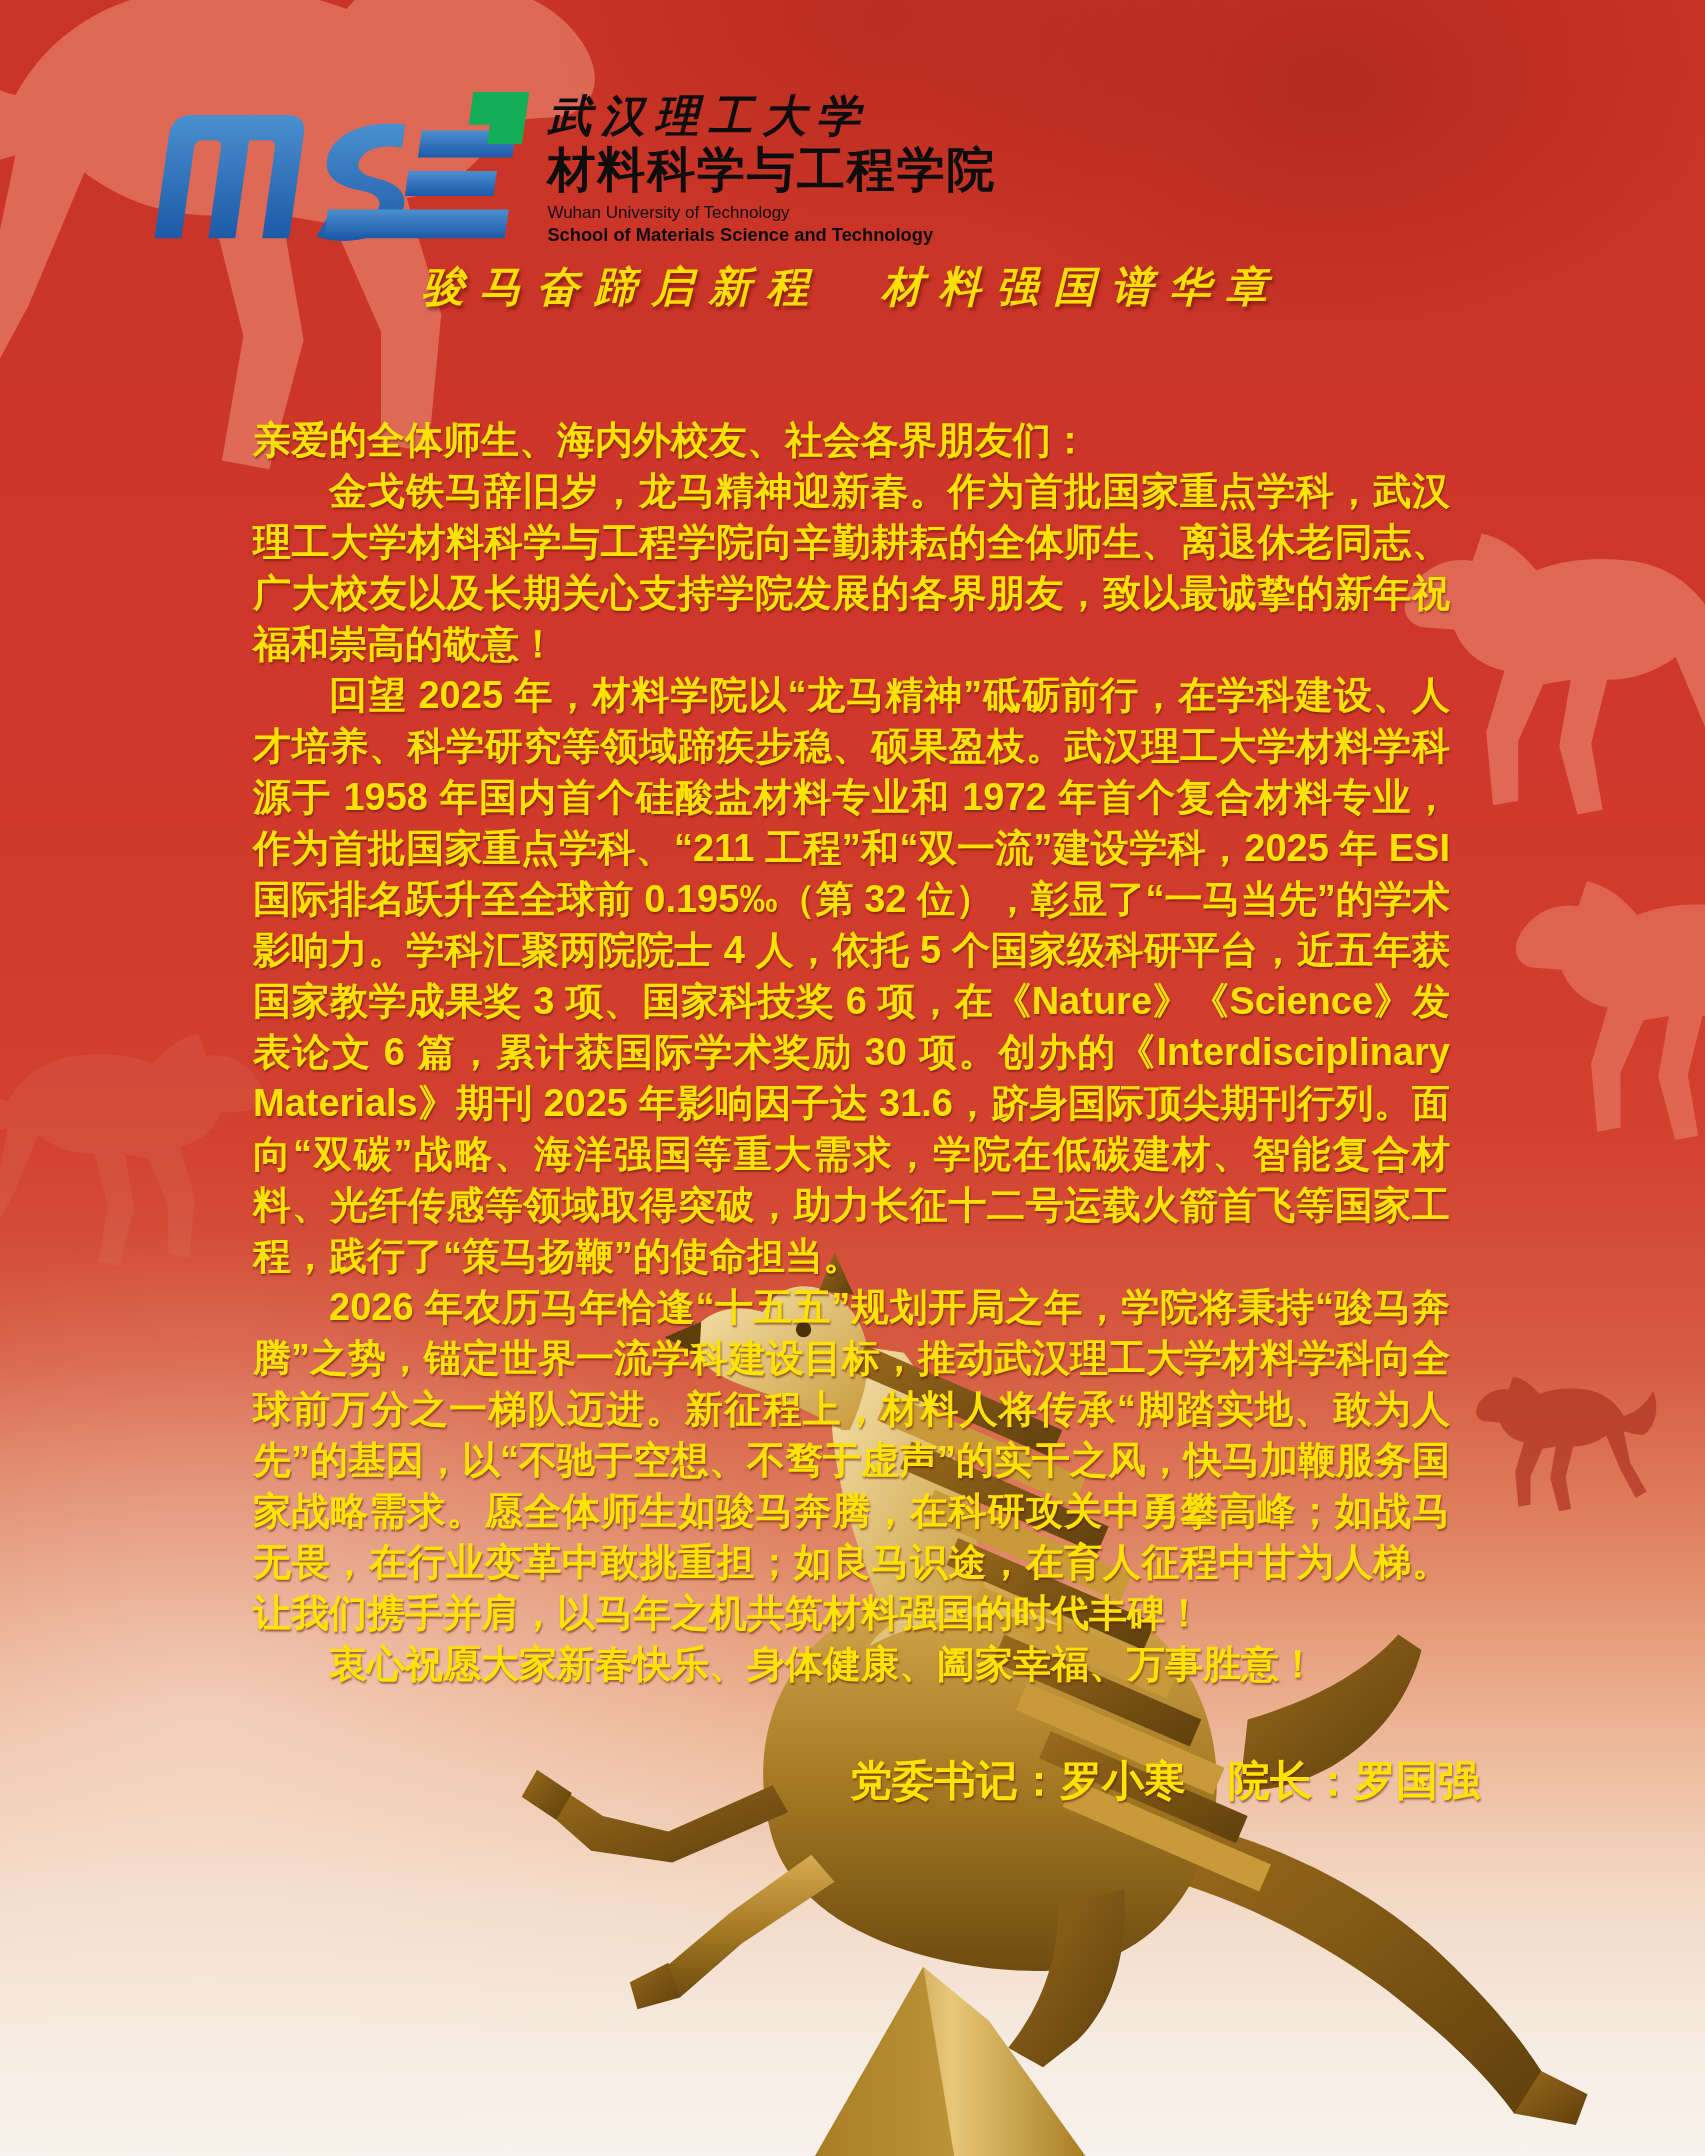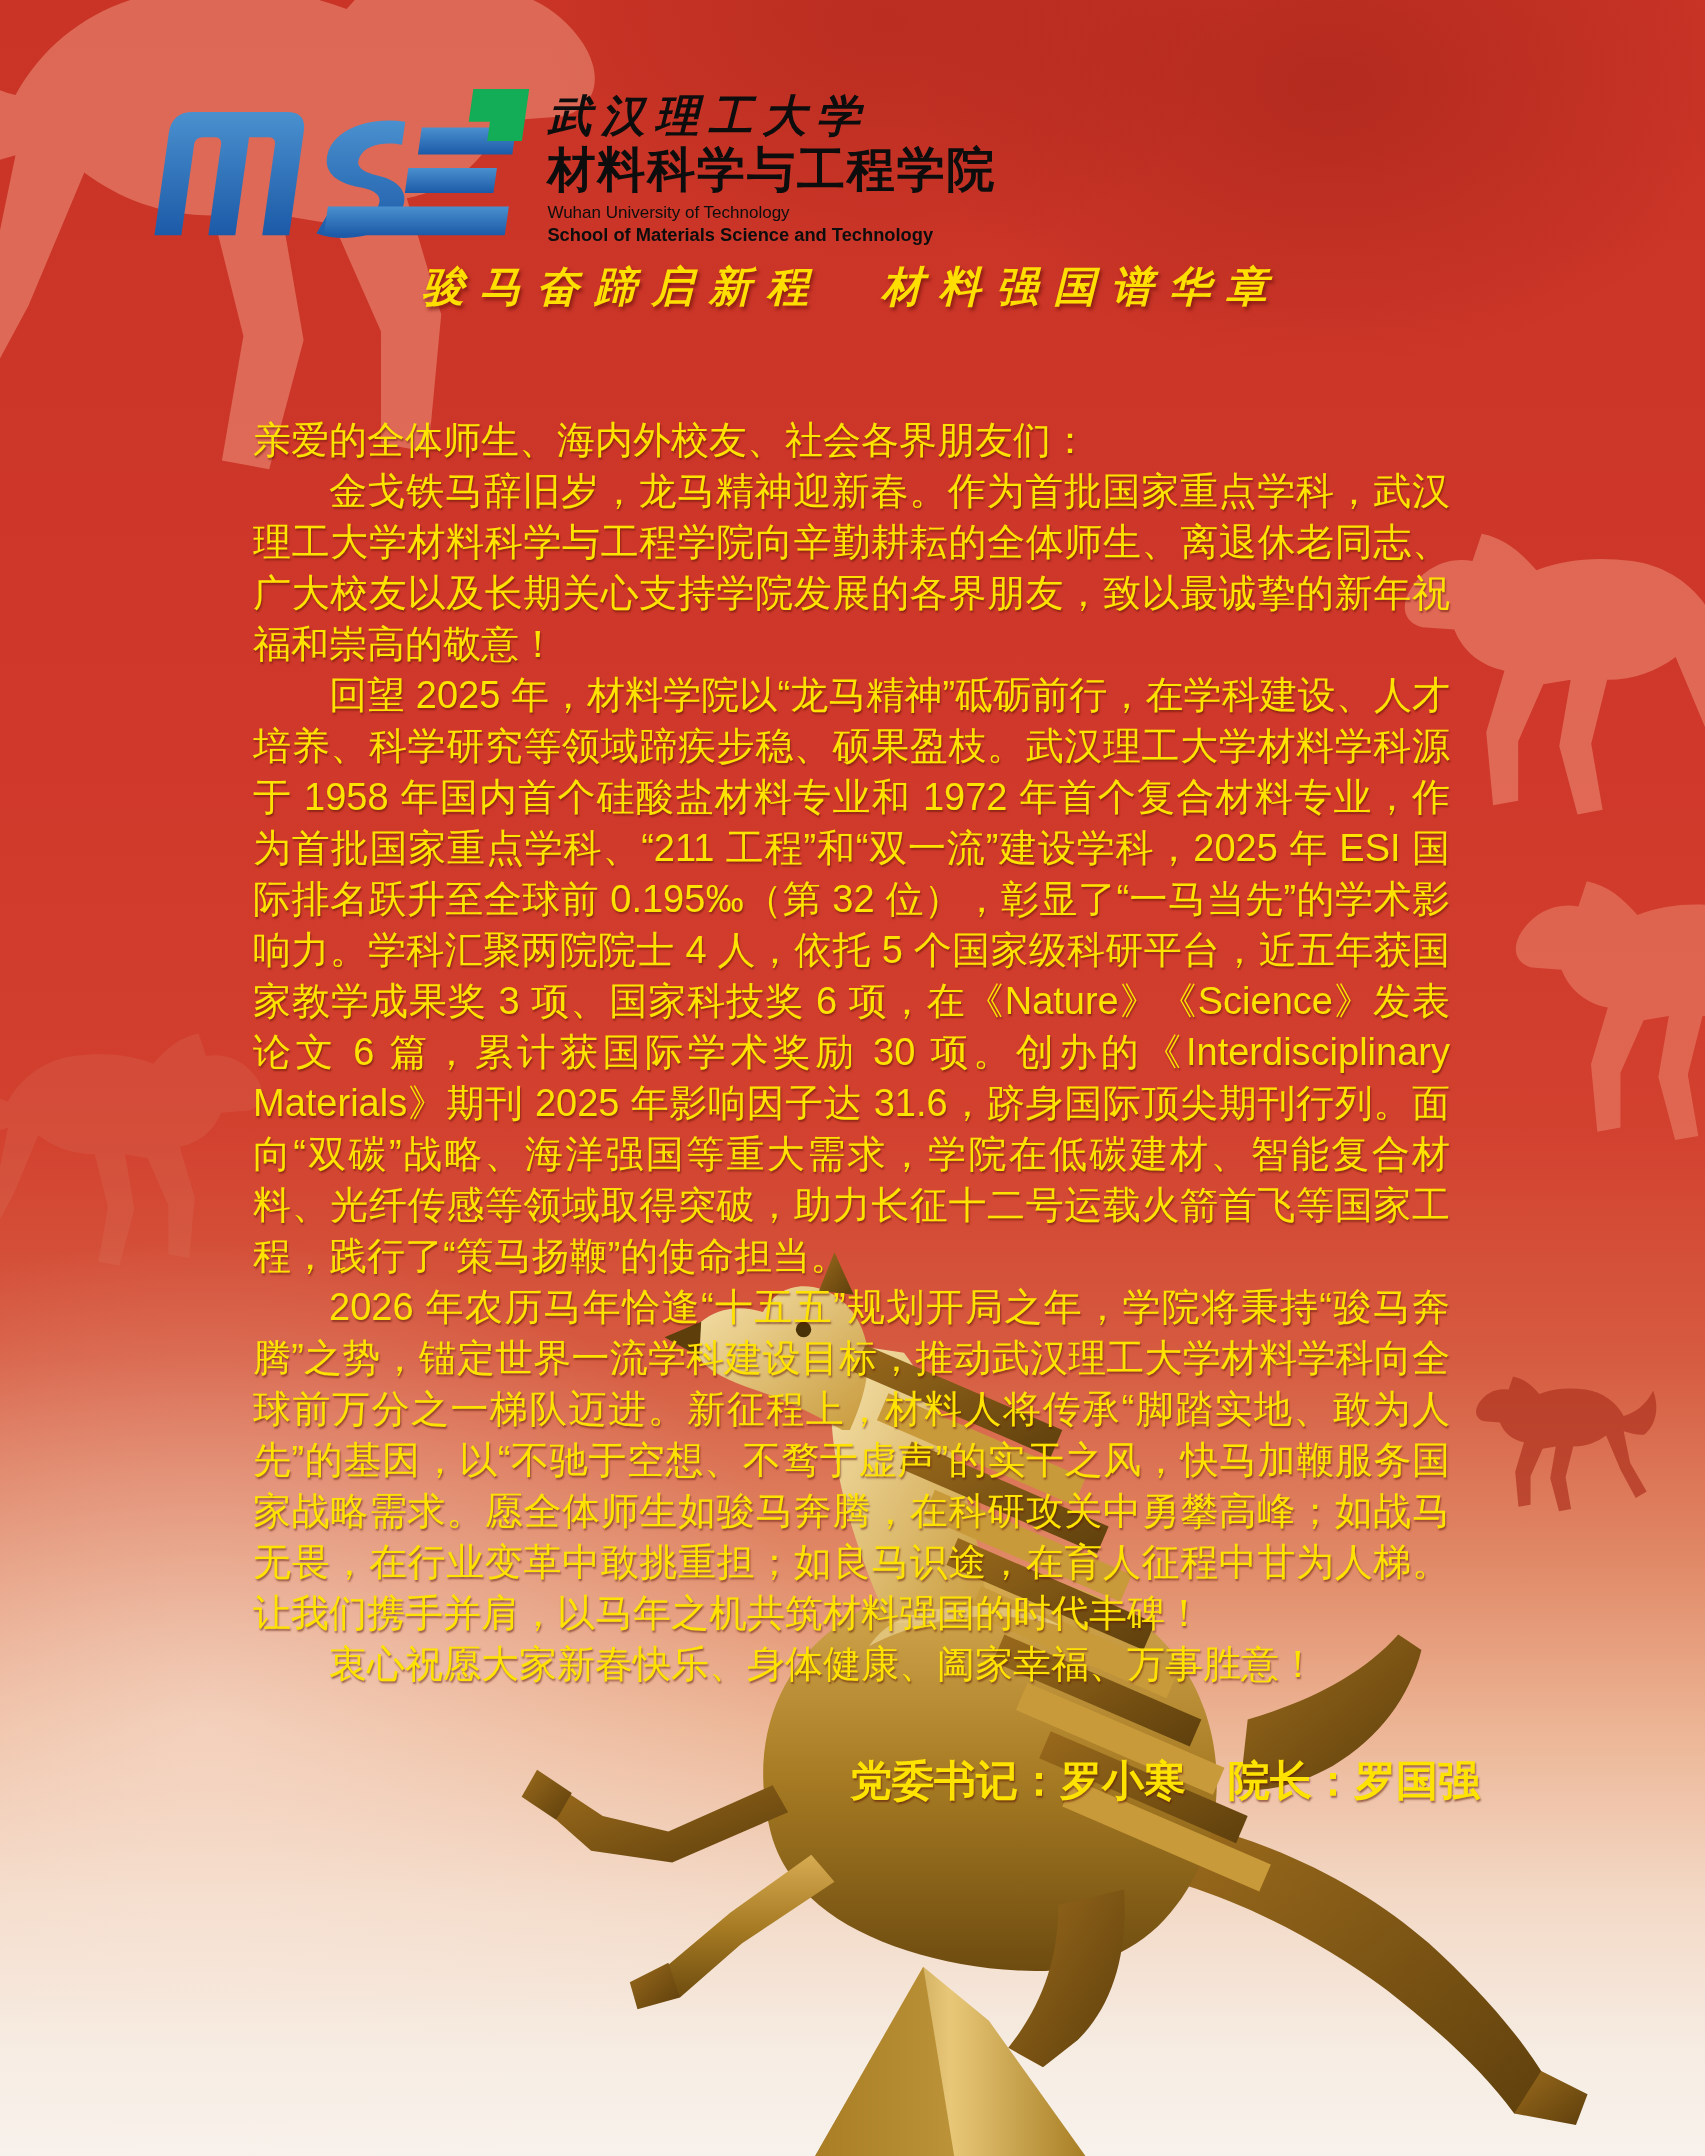--- a/index.html
+++ b/index.html
@@ -17,41 +17,41 @@
         #e08765 72%, #ecb494 80%, #f3d9c6 88%, #f6ece2 95%, #f8f2ec 100%);
   }
   
   .sil{position:absolute;z-index:0;}
   .sil-left  {left:-135px; top:-87px;  width:946px; height:734px; color:#f09d85; opacity:.50;}
   .sil-r1    {left:1290px; top:521px;  width:502px; height:386px; color:#ef9179; opacity:.55; transform:scaleX(-1);}
   .sil-r2    {left:1410px; top:869px;  width:463px; height:357px; color:#ee8d74; opacity:.50; transform:scaleX(-1);}
   .sil-dark  {left:1421px; top:1369px; width:241px; height:188px; color:#b23622; opacity:.75; transform:scaleX(-1);}
   .sil-bl    {left:-58px;  top:1023px; width:415px; height:319px; color:#db7c63; opacity:.22;}
   
-  .header{position:absolute;left:153px;top:85px;z-index:2;display:flex;align-items:center;}
+  .header{position:absolute;left:153px;top:85px;z-index:2;display:flex;align-items:flex-end;}
   .logo-svg{width:377px;height:154px;display:block;}
   .header-text{margin-left:17.4px;padding-top:5.8px;color:#0d0d0d;}
   .uni-cn{font-family:"DejaVu Serif","Liberation Serif",serif;font-style:italic;font-weight:bold;
           font-size:44px;letter-spacing:9.7px;line-height:50px;}
   .school-cn{font-size:48px;font-weight:900;letter-spacing:1.9px;line-height:54px;margin-top:1.9px;}
   .uni-en{font-size:17px;font-weight:normal;letter-spacing:0px;line-height:22px;margin-top:5.8px;}
   .school-en{font-size:18.3px;font-weight:bold;line-height:22px;}
   
   .page-title{
     position:absolute;left:0;top:259px;width:100%;z-index:2;
     text-align:center;
     font-family:"DejaVu Serif","Liberation Serif",serif;
     font-style:italic;font-weight:900;
     font-size:42px;letter-spacing:15.4px;color:#ffdf00;
     text-shadow:1.9px 2.9px 3.9px rgba(90,10,5,0.6);
   }
   
   .letter{
     position:absolute;left:253px;top:415px;width:1197px;z-index:2;
-    color:#ffe300;font-size:38px;line-height:51px;font-weight:normal;
+    color:#ffe300;font-size:38px;line-height:51px;font-weight:bold;
     text-align:justify;
     text-shadow:1px 1.9px 1.9px rgba(90,20,5,0.55);
   }
   .letter p{margin:0;}
   .letter p.para{text-indent:2em;}
   
   .signature{
     position:absolute;left:850px;top:1736px;width:657px;z-index:2;
     color:#ffe300;font-size:42px;line-height:62px;font-weight:bold;
     text-shadow:1px 1.9px 1.9px rgba(90,20,5,0.55);

